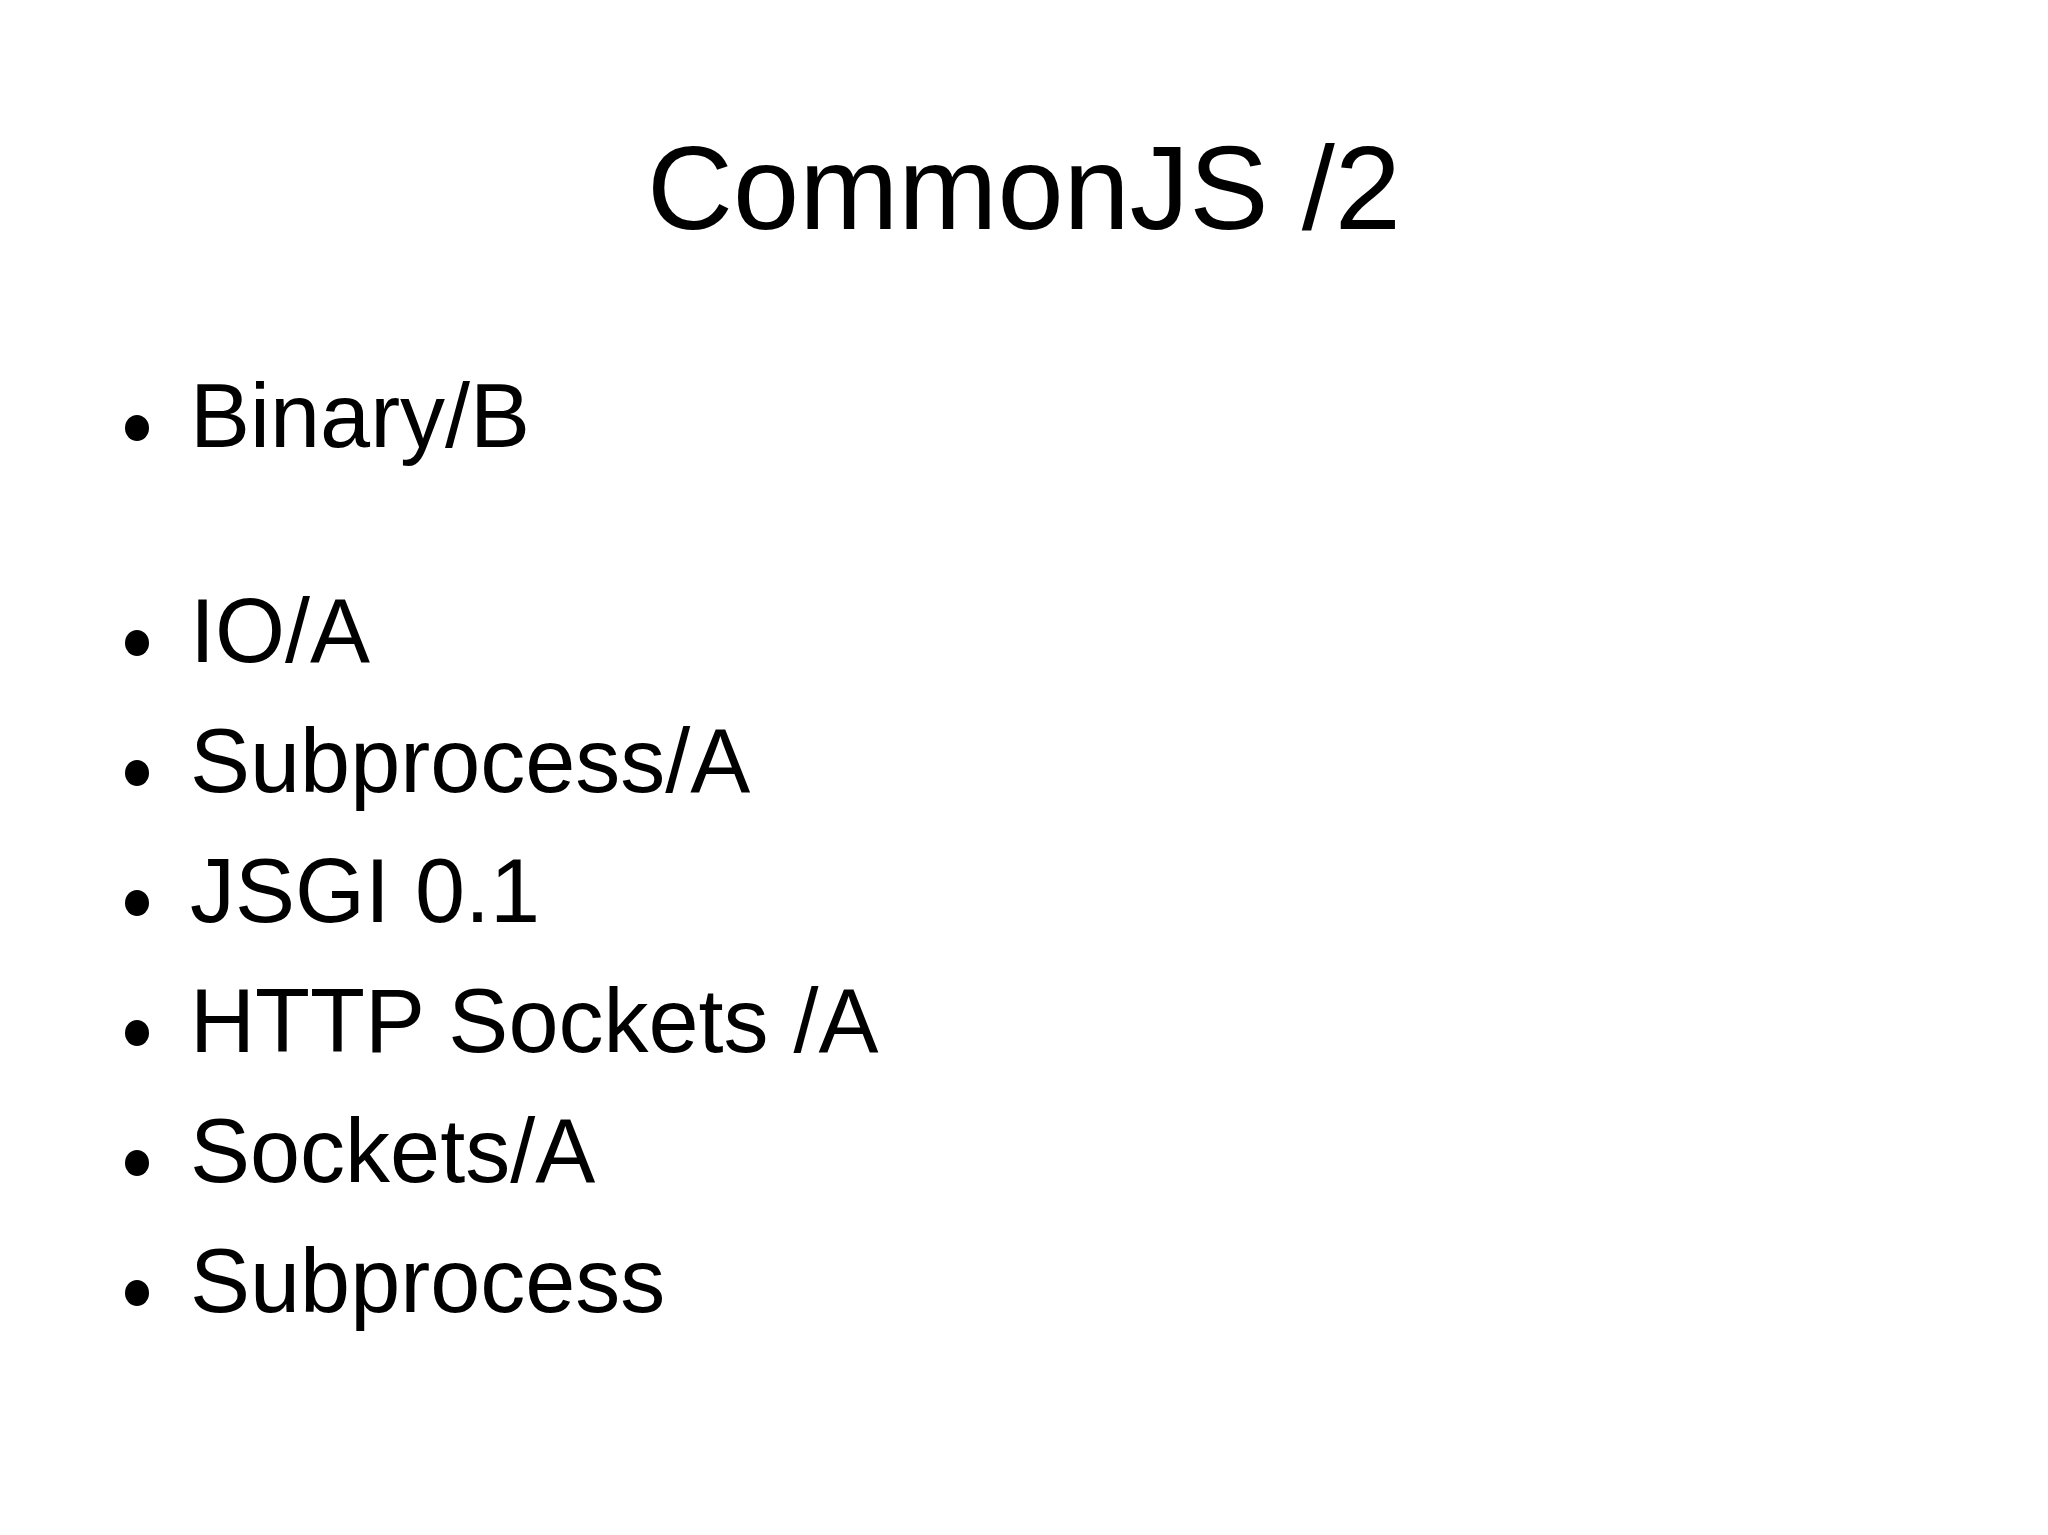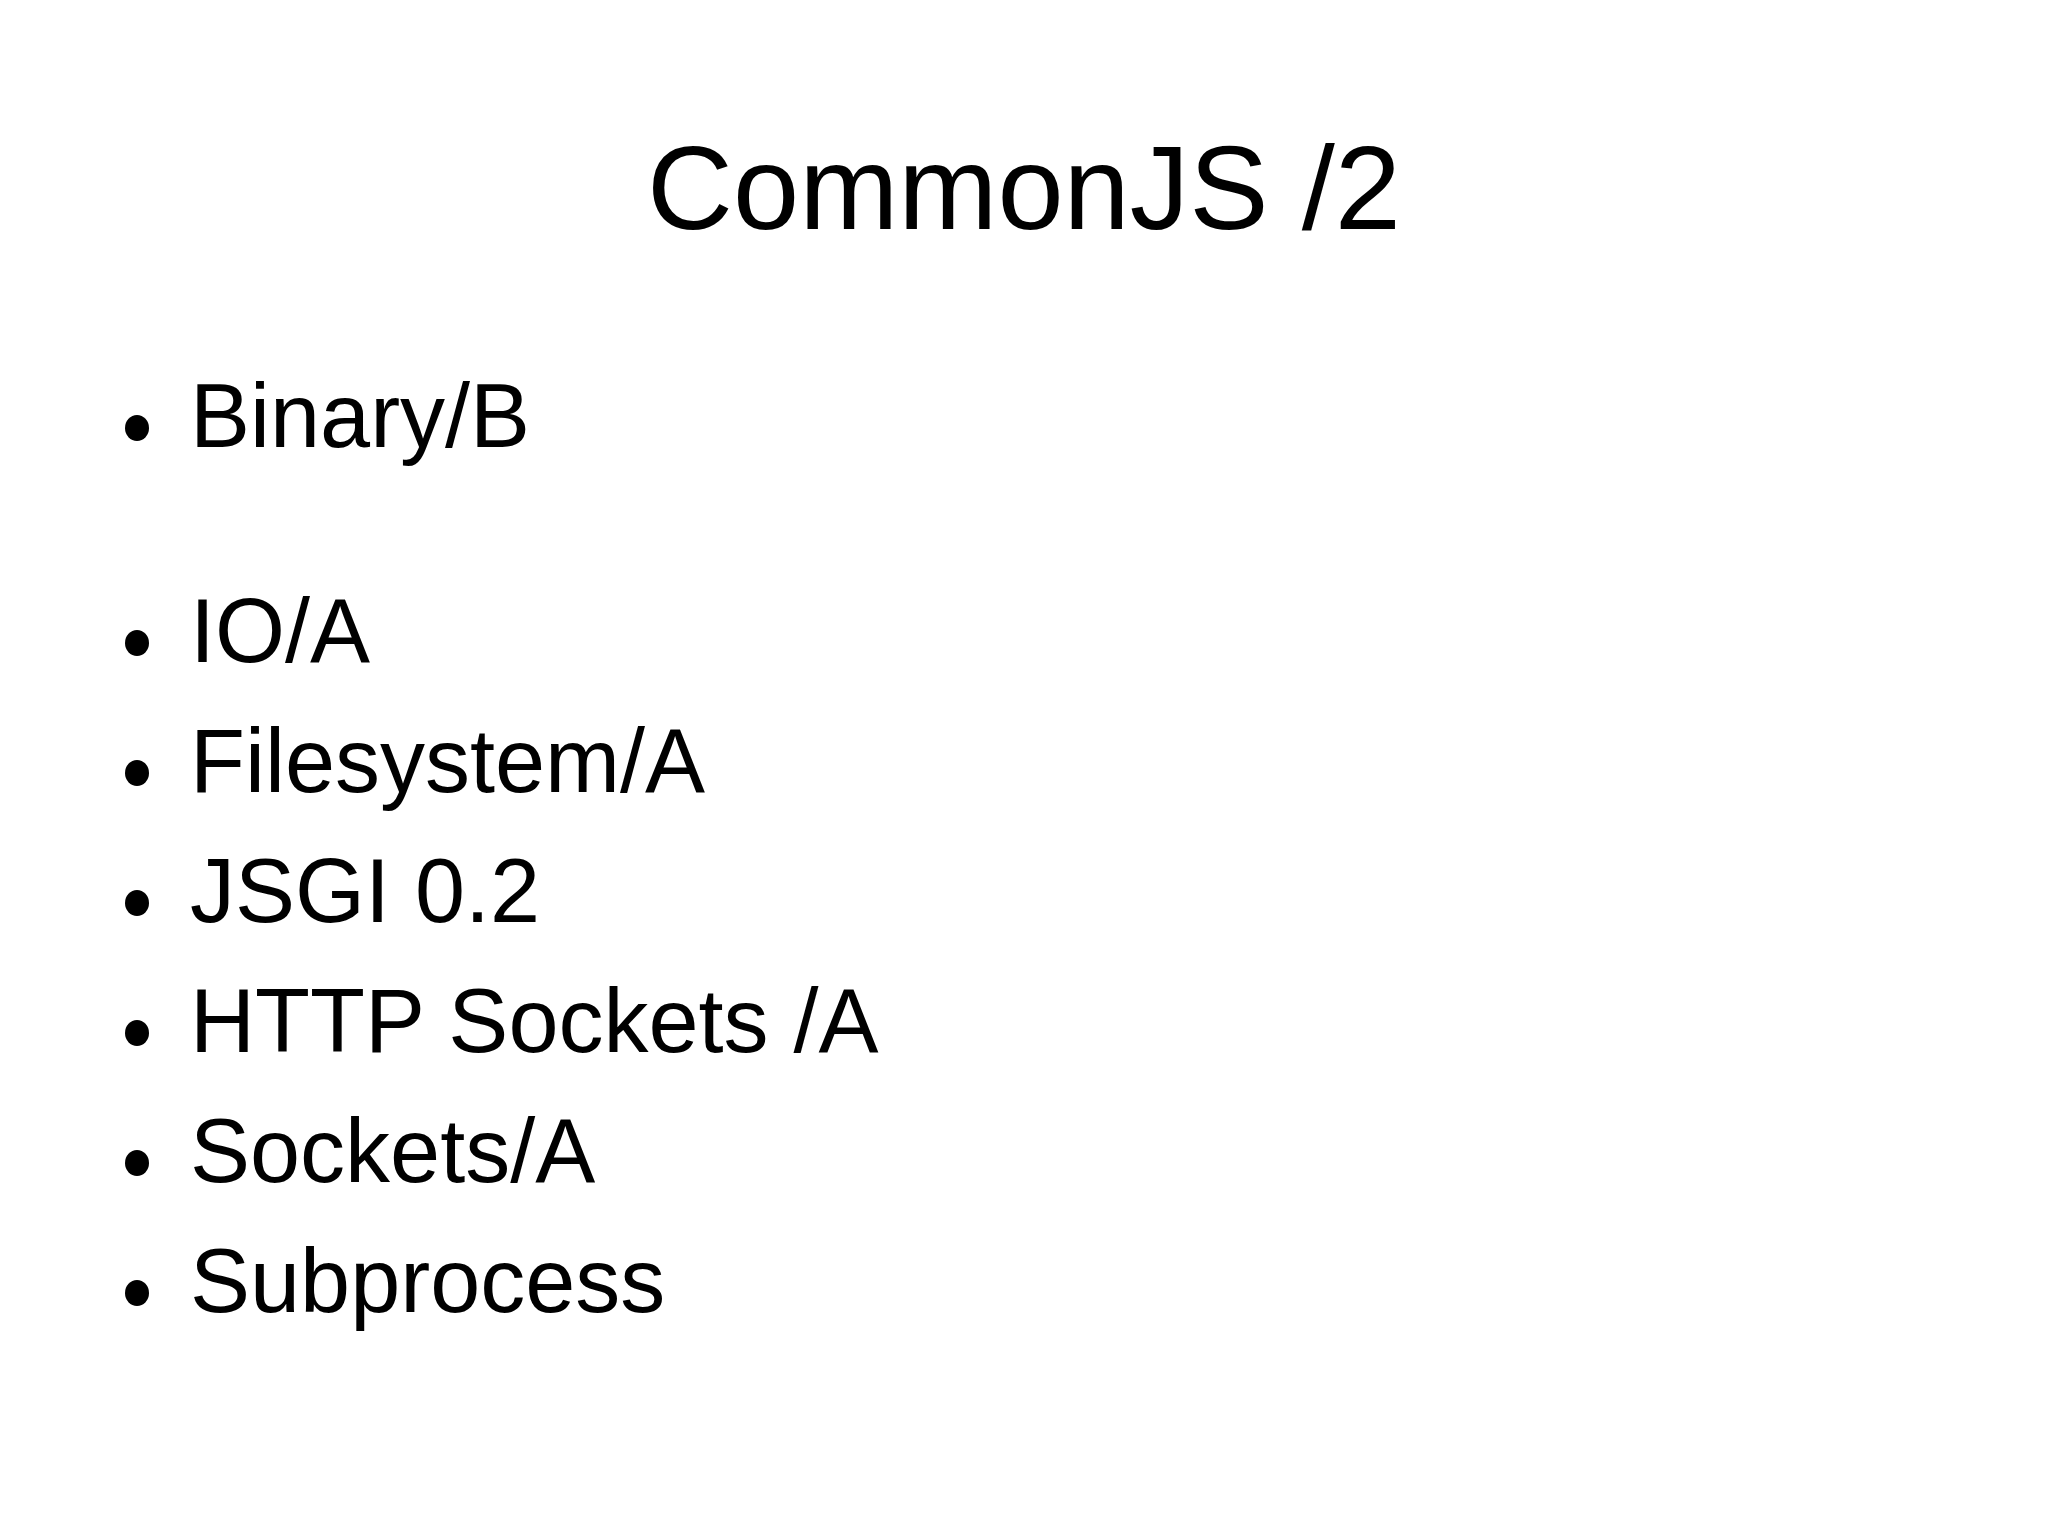--- a/index.html
+++ b/index.html
@@ -60,19 +60,19 @@
 </style>
 </head>
 <body>
 
 <div class="slide">
   <div class="slide-title">CommonJS /2</div>
 
   <ul class="bullet-list">
       <li class="bullet-item gap-after"><span class="bullet-dot"></span><span class="bullet-label">Binary/B</span></li>
       <li class="bullet-item"><span class="bullet-dot"></span><span class="bullet-label">IO/A</span></li>
-      <li class="bullet-item"><span class="bullet-dot"></span><span class="bullet-label">Filesystem/A</span></li>
-      <li class="bullet-item"><span class="bullet-dot"></span><span class="bullet-label">JSGI 0.2</span></li>
+      <li class="bullet-item"><span class="bullet-dot"></span><span class="bullet-label">Subprocess/A</span></li>
+      <li class="bullet-item"><span class="bullet-dot"></span><span class="bullet-label">JSGI 0.1</span></li>
       <li class="bullet-item"><span class="bullet-dot"></span><span class="bullet-label">HTTP Sockets /A</span></li>
       <li class="bullet-item"><span class="bullet-dot"></span><span class="bullet-label">Sockets/A</span></li>
       <li class="bullet-item"><span class="bullet-dot"></span><span class="bullet-label">Subprocess</span></li>
     </ul>
 </div>
 
 </body></html>

